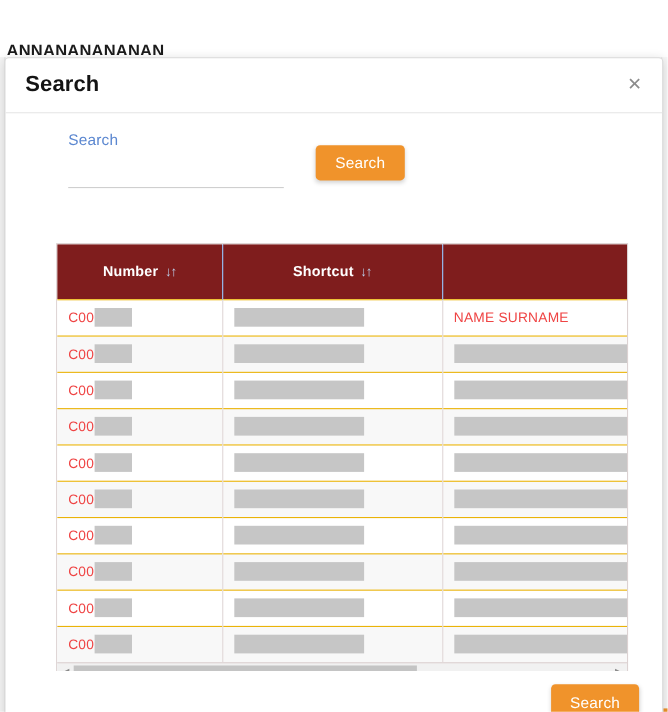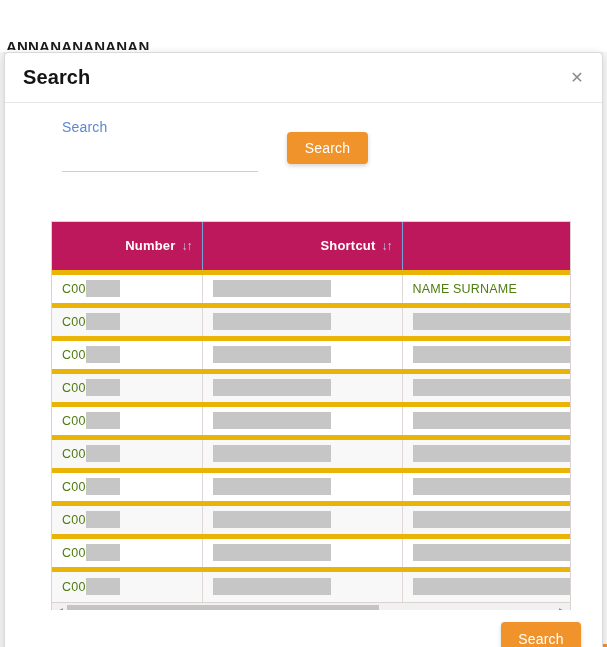--- a/index.html
+++ b/index.html
@@ -193,27 +193,27 @@
     width: 100%;
     overflow: hidden;
   }
   table.grid {
     border-collapse: collapse;
     table-layout: fixed;
     width: 810px;
     font-size: 12.5px;
   }
   table.grid thead th {
-    background: #be185d;
+    background: #7f1d1d;
     color: #ffffff;
     font-size: 13px;
     font-weight: bold;
     height: 50px;
     padding: 0 10px;
-    text-align: right;
+    text-align: center;
     border-right: 1px solid #7ea0da;
     box-sizing: border-box;
     white-space: nowrap;
     overflow: hidden;
     cursor: pointer;
     letter-spacing: .2px;
   }
   table.grid thead th:last-child { border-right: none; }
   .th-inner {
     display: inline-flex;
@@ -225,23 +225,23 @@
     color: #bcd0ec;
     font-size: 12px;
     line-height: 1;
     letter-spacing: -1px;
   }
 
   table.grid tbody td {
     height: 33px;
     padding: 0 10px;
     border-right: 1px solid #e0d7d7;
-    border-top: 5px solid #eab308;
-    box-sizing: border-box;
-    color: #4d7c0f;
+    border-top: 1px solid #eab308;
+    box-sizing: border-box;
+    color: #ef4444;
     white-space: nowrap;
     overflow: hidden;
     font-size: 12.5px;
     letter-spacing: .2px;
   }
   table.grid tbody td:last-child { border-right: none; }
   table.grid tbody tr:nth-child(odd)  { background: #ffffff; }
   table.grid tbody tr:nth-child(even) { background: #f8f8f8; }
 
   .cell-flex {

